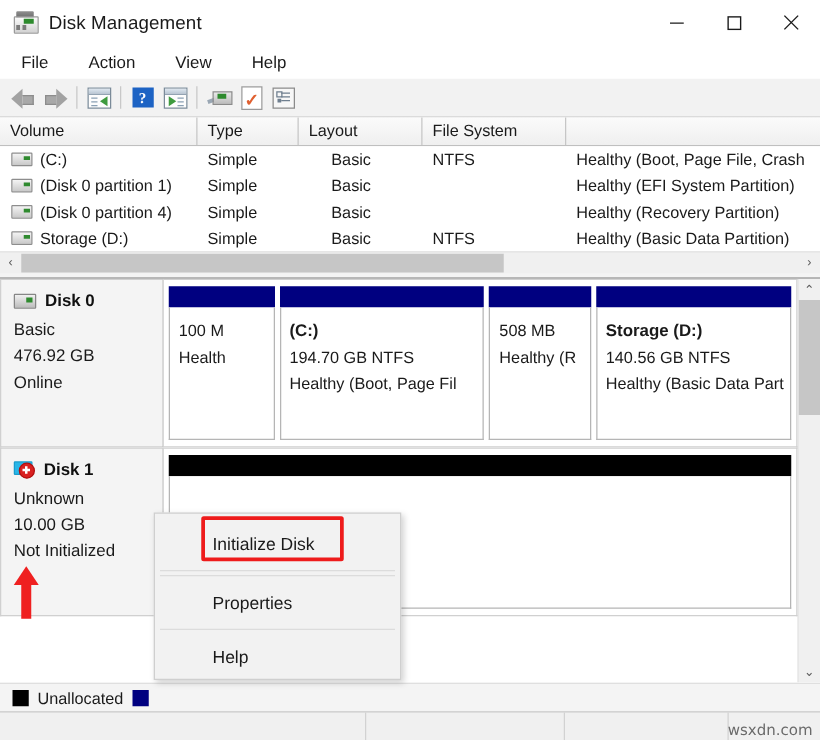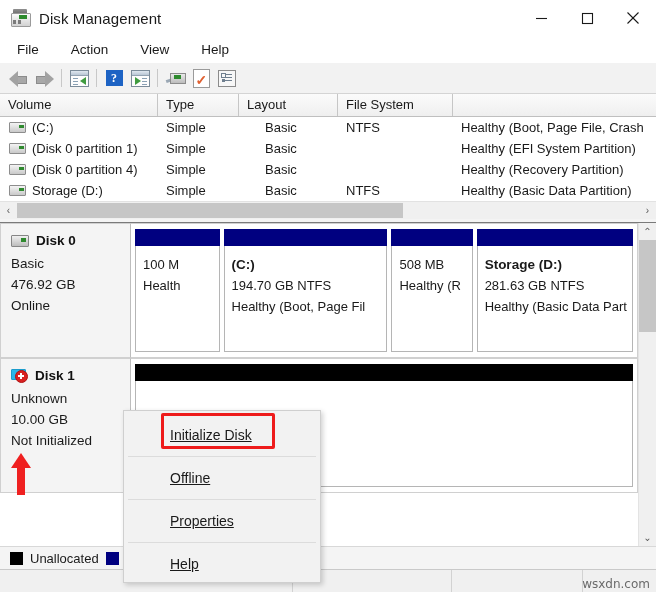--- a/index.html
+++ b/index.html
@@ -358,21 +358,20 @@
     border: 1px solid #cfcfcf;
     box-shadow: 2px 2px 5px rgba(0,0,0,0.18);
     padding: 6px 0 0 0;
     z-index: 50;
   }
   .ctx-item {
     height: 36px; line-height: 36px;
     padding-left: 46px;
     font-size: 14px; color: #1a1a1a;
     white-space: nowrap;
-    text-decoration: underline;
   }
   .ctx-sep {
     height: 1px; background: #dcdcdc; margin: 3px 4px;
   }
   .ctx-item.highlight {
     position: relative;
   }
   .ctx-highlight-box {
     position: absolute; left: 40px; top: 413px;
     width: 122px; height: 30px;
@@ -580,21 +579,21 @@
             <div class="pbody">
               <div class="pline bold"></div>
               <div class="pline">508 MB</div>
               <div class="pline">Healthy (R</div>
             </div>
           </div>
           <div class="part" style="flex:185">
             <div class="pbar"></div>
             <div class="pbody">
               <div class="pline bold">Storage  (D:)</div>
-              <div class="pline">281.63 GB NTFS</div>
+              <div class="pline">140.56 GB NTFS</div>
               <div class="pline">Healthy (Basic Data Part</div>
             </div>
           </div>
         </div>
       </div>
 
       <div class="disk-row" style="top:135px;height:135px">
         <div class="disk-info">
           <div class="di-title">
             <span class="disk-icon1">
@@ -644,21 +643,20 @@
   <div class="statusbar">
     <div class="sb-seg" style="width:292px"></div>
     <div class="sb-seg" style="width:158px"></div>
     <div class="sb-seg" style="width:130px"></div>
     <div class="watermark">wsxdn.com</div>
   </div>
 
   <div class="ctxmenu">
     <div class="ctx-item highlight">Initialize Disk</div>
     <div class="ctx-sep"></div>
-    <div class="ctx-item">Offline</div>
     <div class="ctx-sep"></div>
     <div class="ctx-item">Properties</div>
     <div class="ctx-sep"></div>
     <div class="ctx-item">Help</div>
   </div>
   <div class="ctx-highlight-box" style="left:161px;top:413px;width:108px;height:30px"></div>
 
 </div>
 
 </body></html>

